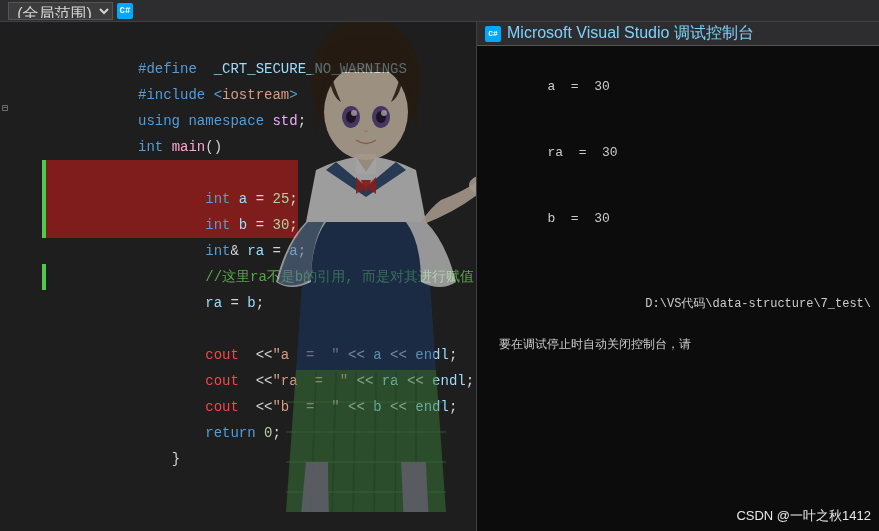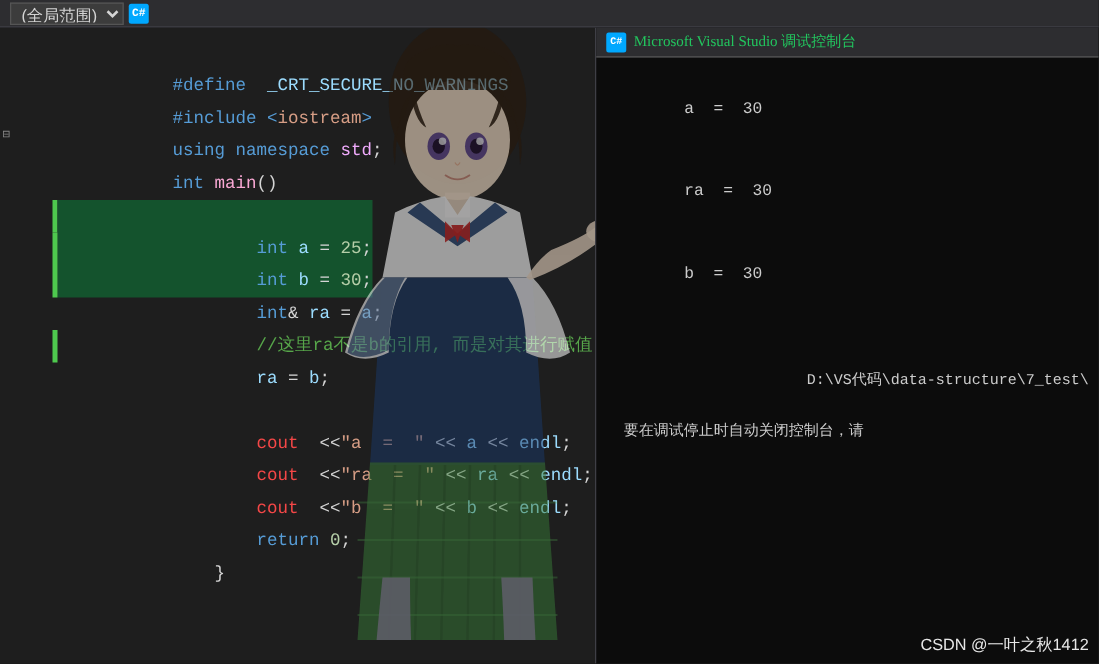--- a/index.html
+++ b/index.html
@@ -20,21 +20,21 @@
       display: flex;
       align-items: center;
       padding: 0 8px;
       border-bottom: 1px solid #3f3f46;
       flex-shrink: 0;
     }
     .scope-dropdown {
       background: #3c3c3c;
       color: #d4d4d4;
       border: 1px solid #555;
-      font-size: 13px;
+      font-size: 16px;
       padding: 1px 4px;
       height: 18px;
       cursor: pointer;
       margin-right: 4px;
       text-align: center;
     }
     .scope-icon {
       width: 16px;
       height: 16px;
       background: #00a8ff;
@@ -108,21 +108,21 @@
     .line-content {
       padding-left: 8px;
       font-size: 14px;
       white-space: pre;
       line-height: 26px;
       color: #d4d4d4;
     }
 
     
     .line-selected {
-      background: #14532d;
+      background: #7f1d1d;
     }
 
     
     .c-preproc { color: #569cd6; }
     .c-macro { color: #9cdcfe; }
     .c-string { color: #d69d85; }
     .c-keyword { color: #569cd6; }
     .c-var { color: #9cdcfe; }
     .c-num { color: #b5cea8; }
     .c-comment { color: #57a64a; }
@@ -160,23 +160,23 @@
       display: flex;
       align-items: center;
       justify-content: center;
       font-size: 8px;
       color: white;
       font-weight: bold;
       flex-shrink: 0;
     }
 
     .debug-title-text {
-      color: #22c55e;
-      font-size: 12px;
-      font-family: Liberation Serif, serif;
+      color: #7dd3fc;
+      font-size: 16px;
+      font-family: Liberation Sans, sans-serif;
     }
 
     .debug-content {
       flex: 1;
       padding: 8px;
       font-family: 'Courier New', monospace;
       font-size: 13px;
       color: #cccccc;
       overflow-y: auto;
       position: relative;

